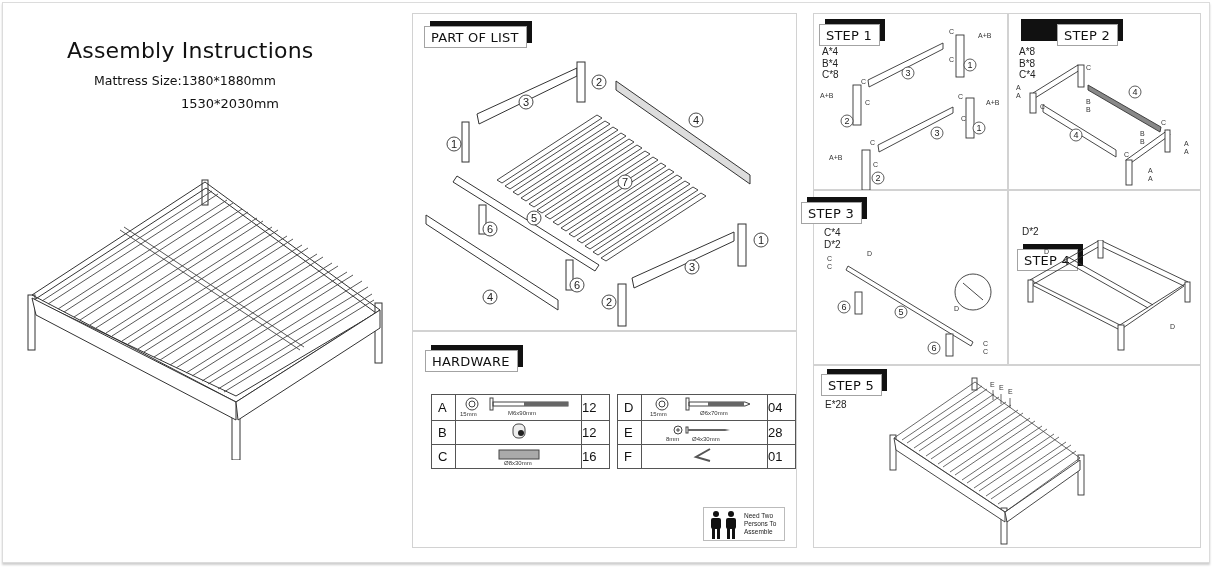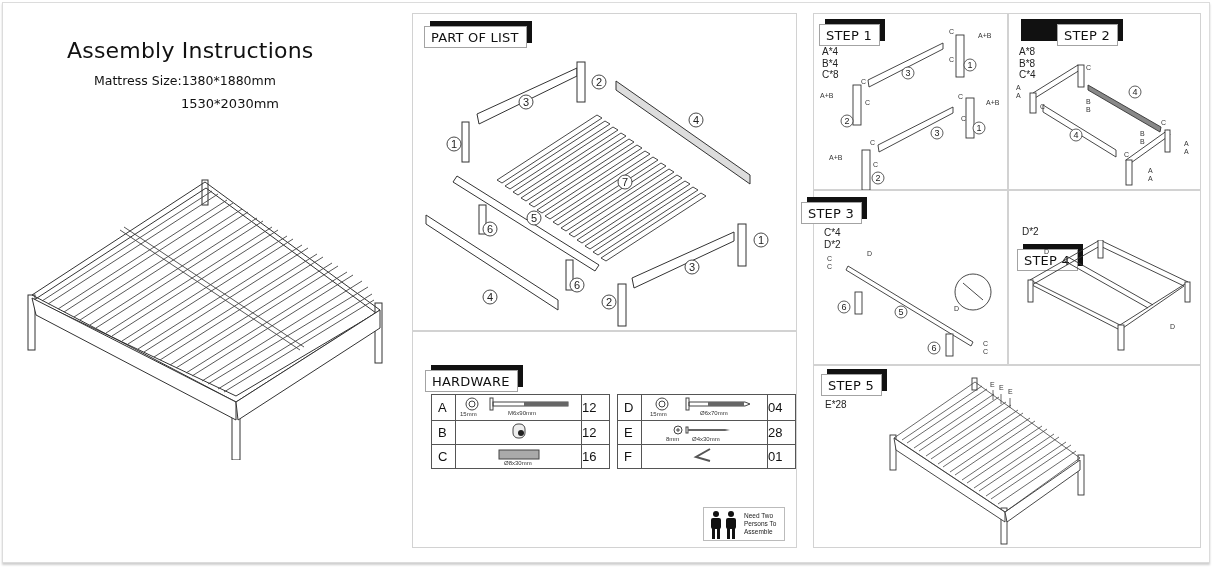--- a/index.html
+++ b/index.html
@@ -165,21 +165,21 @@
     <text x="78" y="173">6</text>
     <text x="78" y="241">4</text>
     <text x="165" y="229">6</text>
     <text x="349" y="184">1</text>
     <text x="280" y="211">3</text>
     <text x="197" y="246">2</text>
   </g>
 </svg>
 
 <div class="panel" style="left:412px; top:331px; width:385px; height:217px;"></div>
-<div class="hdr" style="left:425px; top:370px;">
+<div class="hdr" style="left:425px; top:350px;">
   <div class="shadow"></div>
   <div class="box">HARDWARE</div>
 </div>
 
 <table class="hw" style="left:431px; top:394px;">
   <tbody>
       <tr>
     <td class="code">A</td>
     <td class="img">
       <svg width="110" height="22" viewBox="0 0 110 22">

